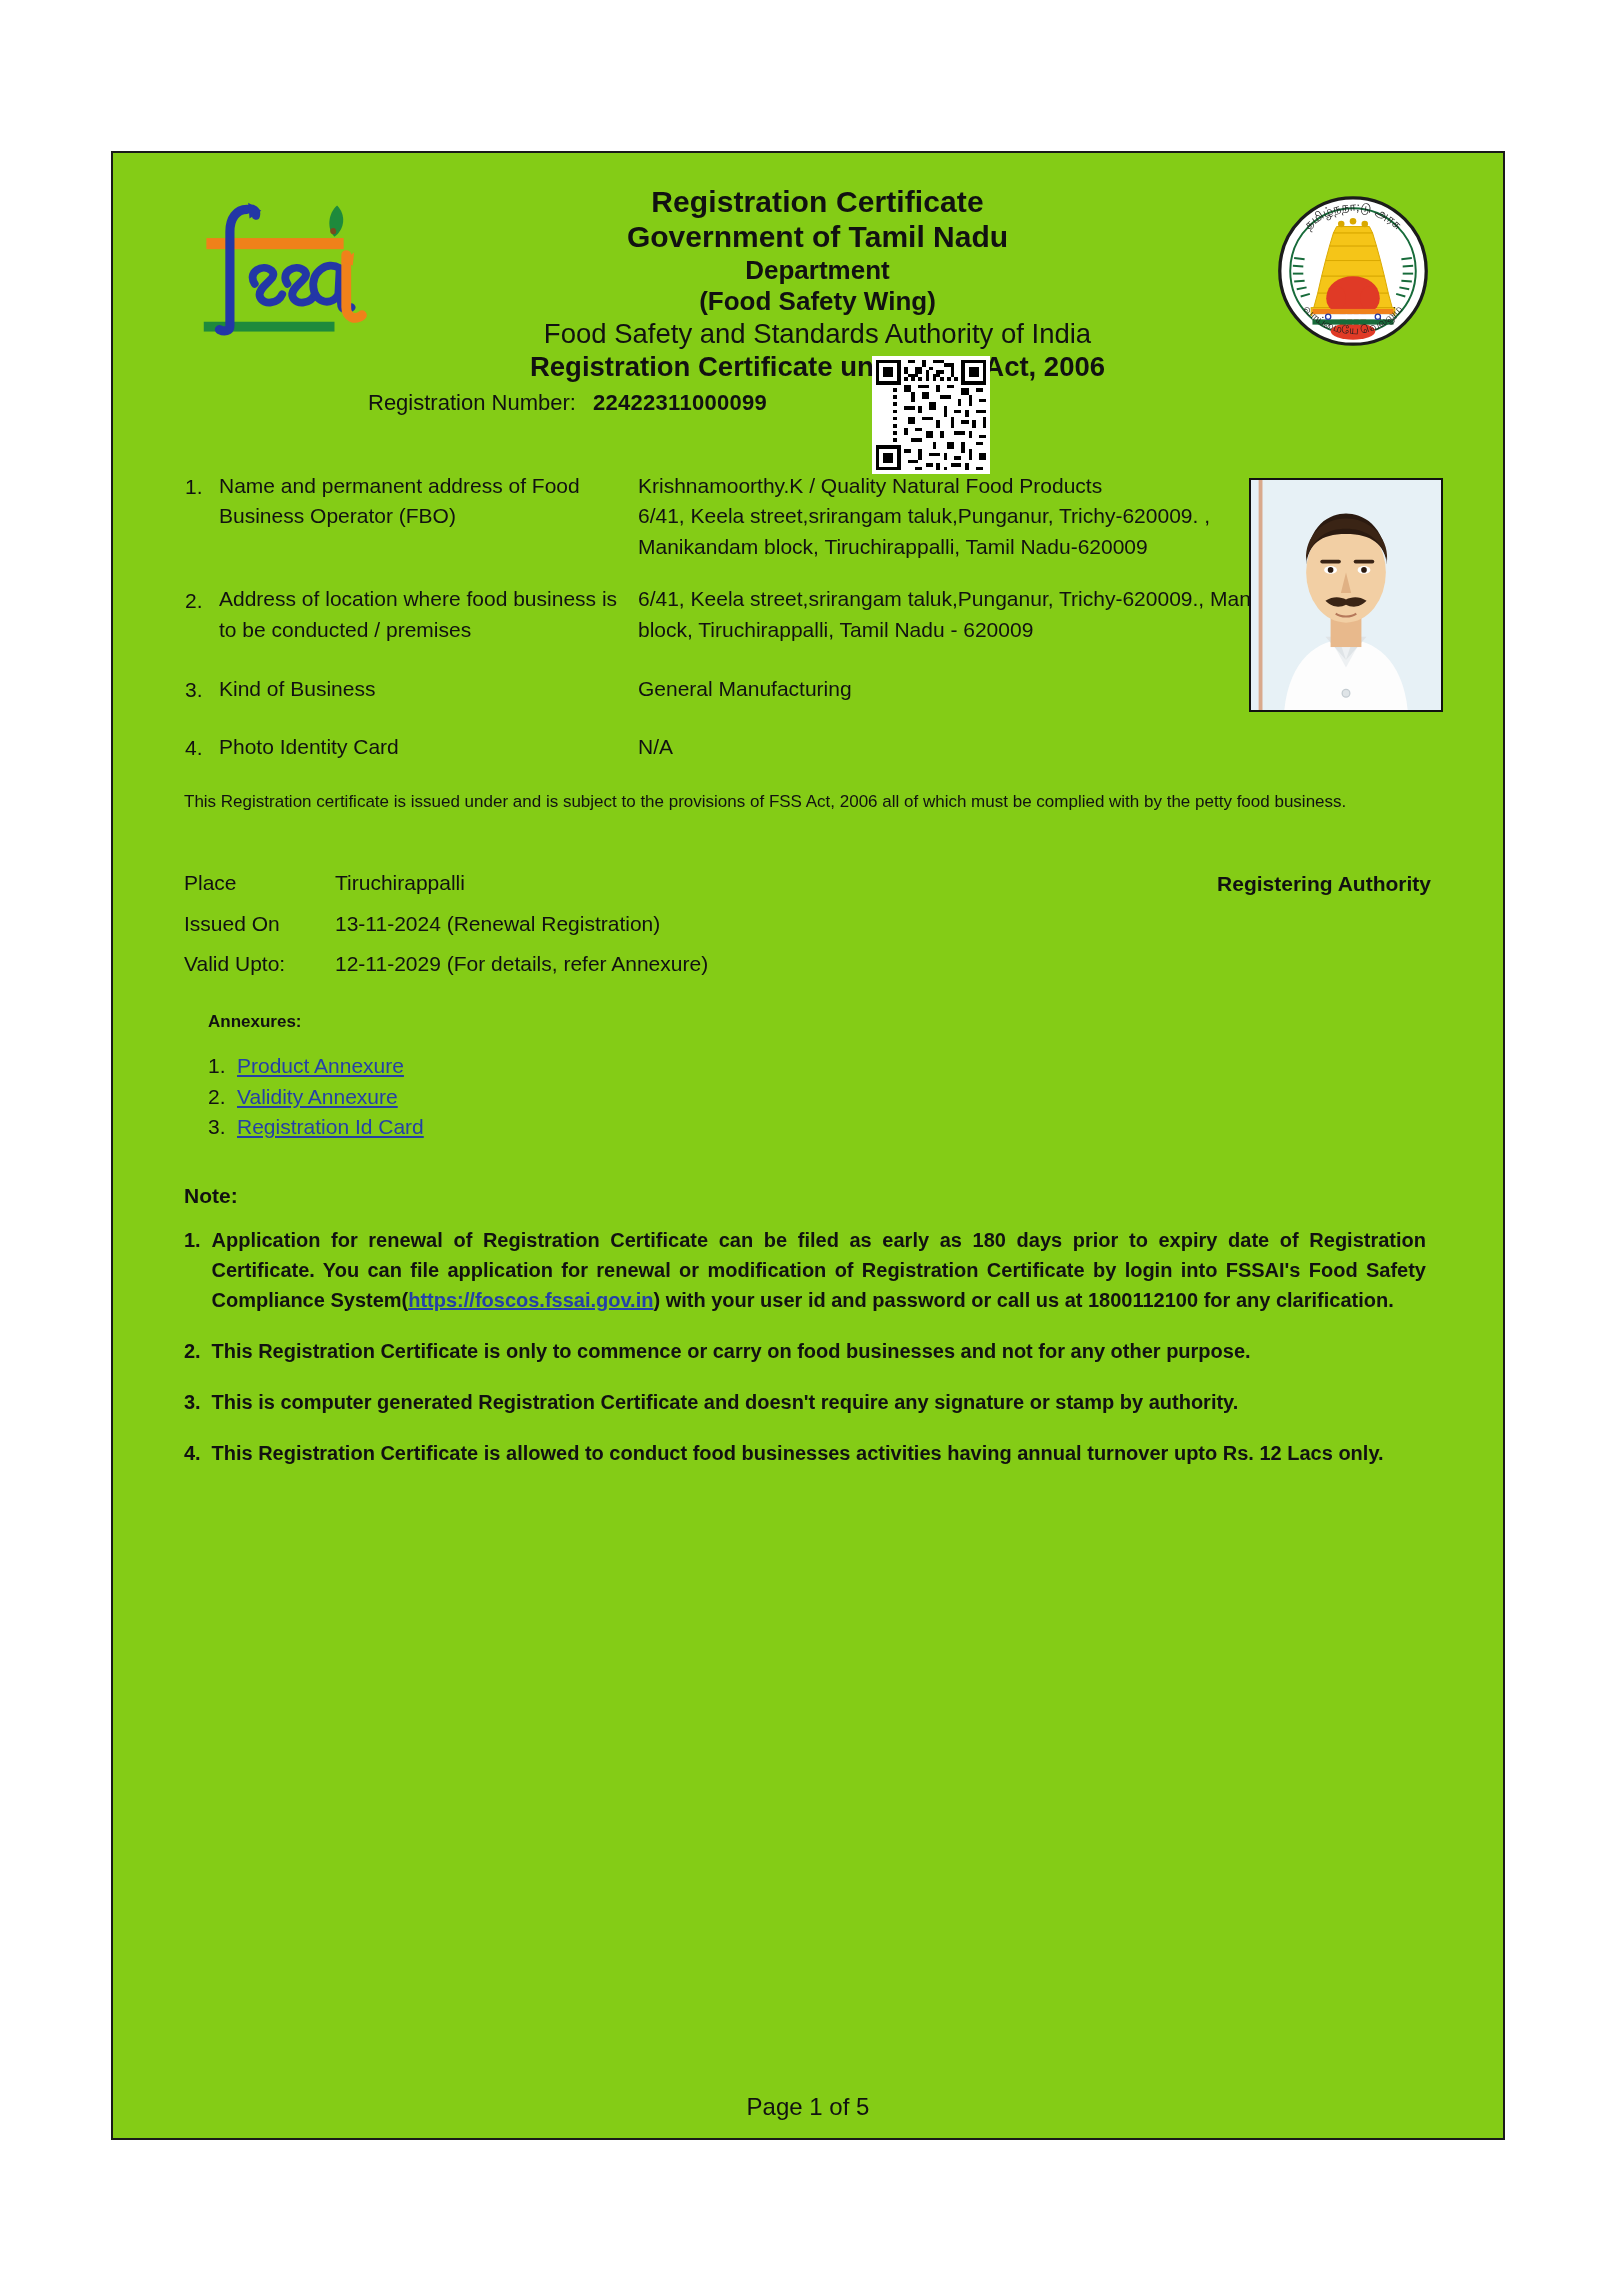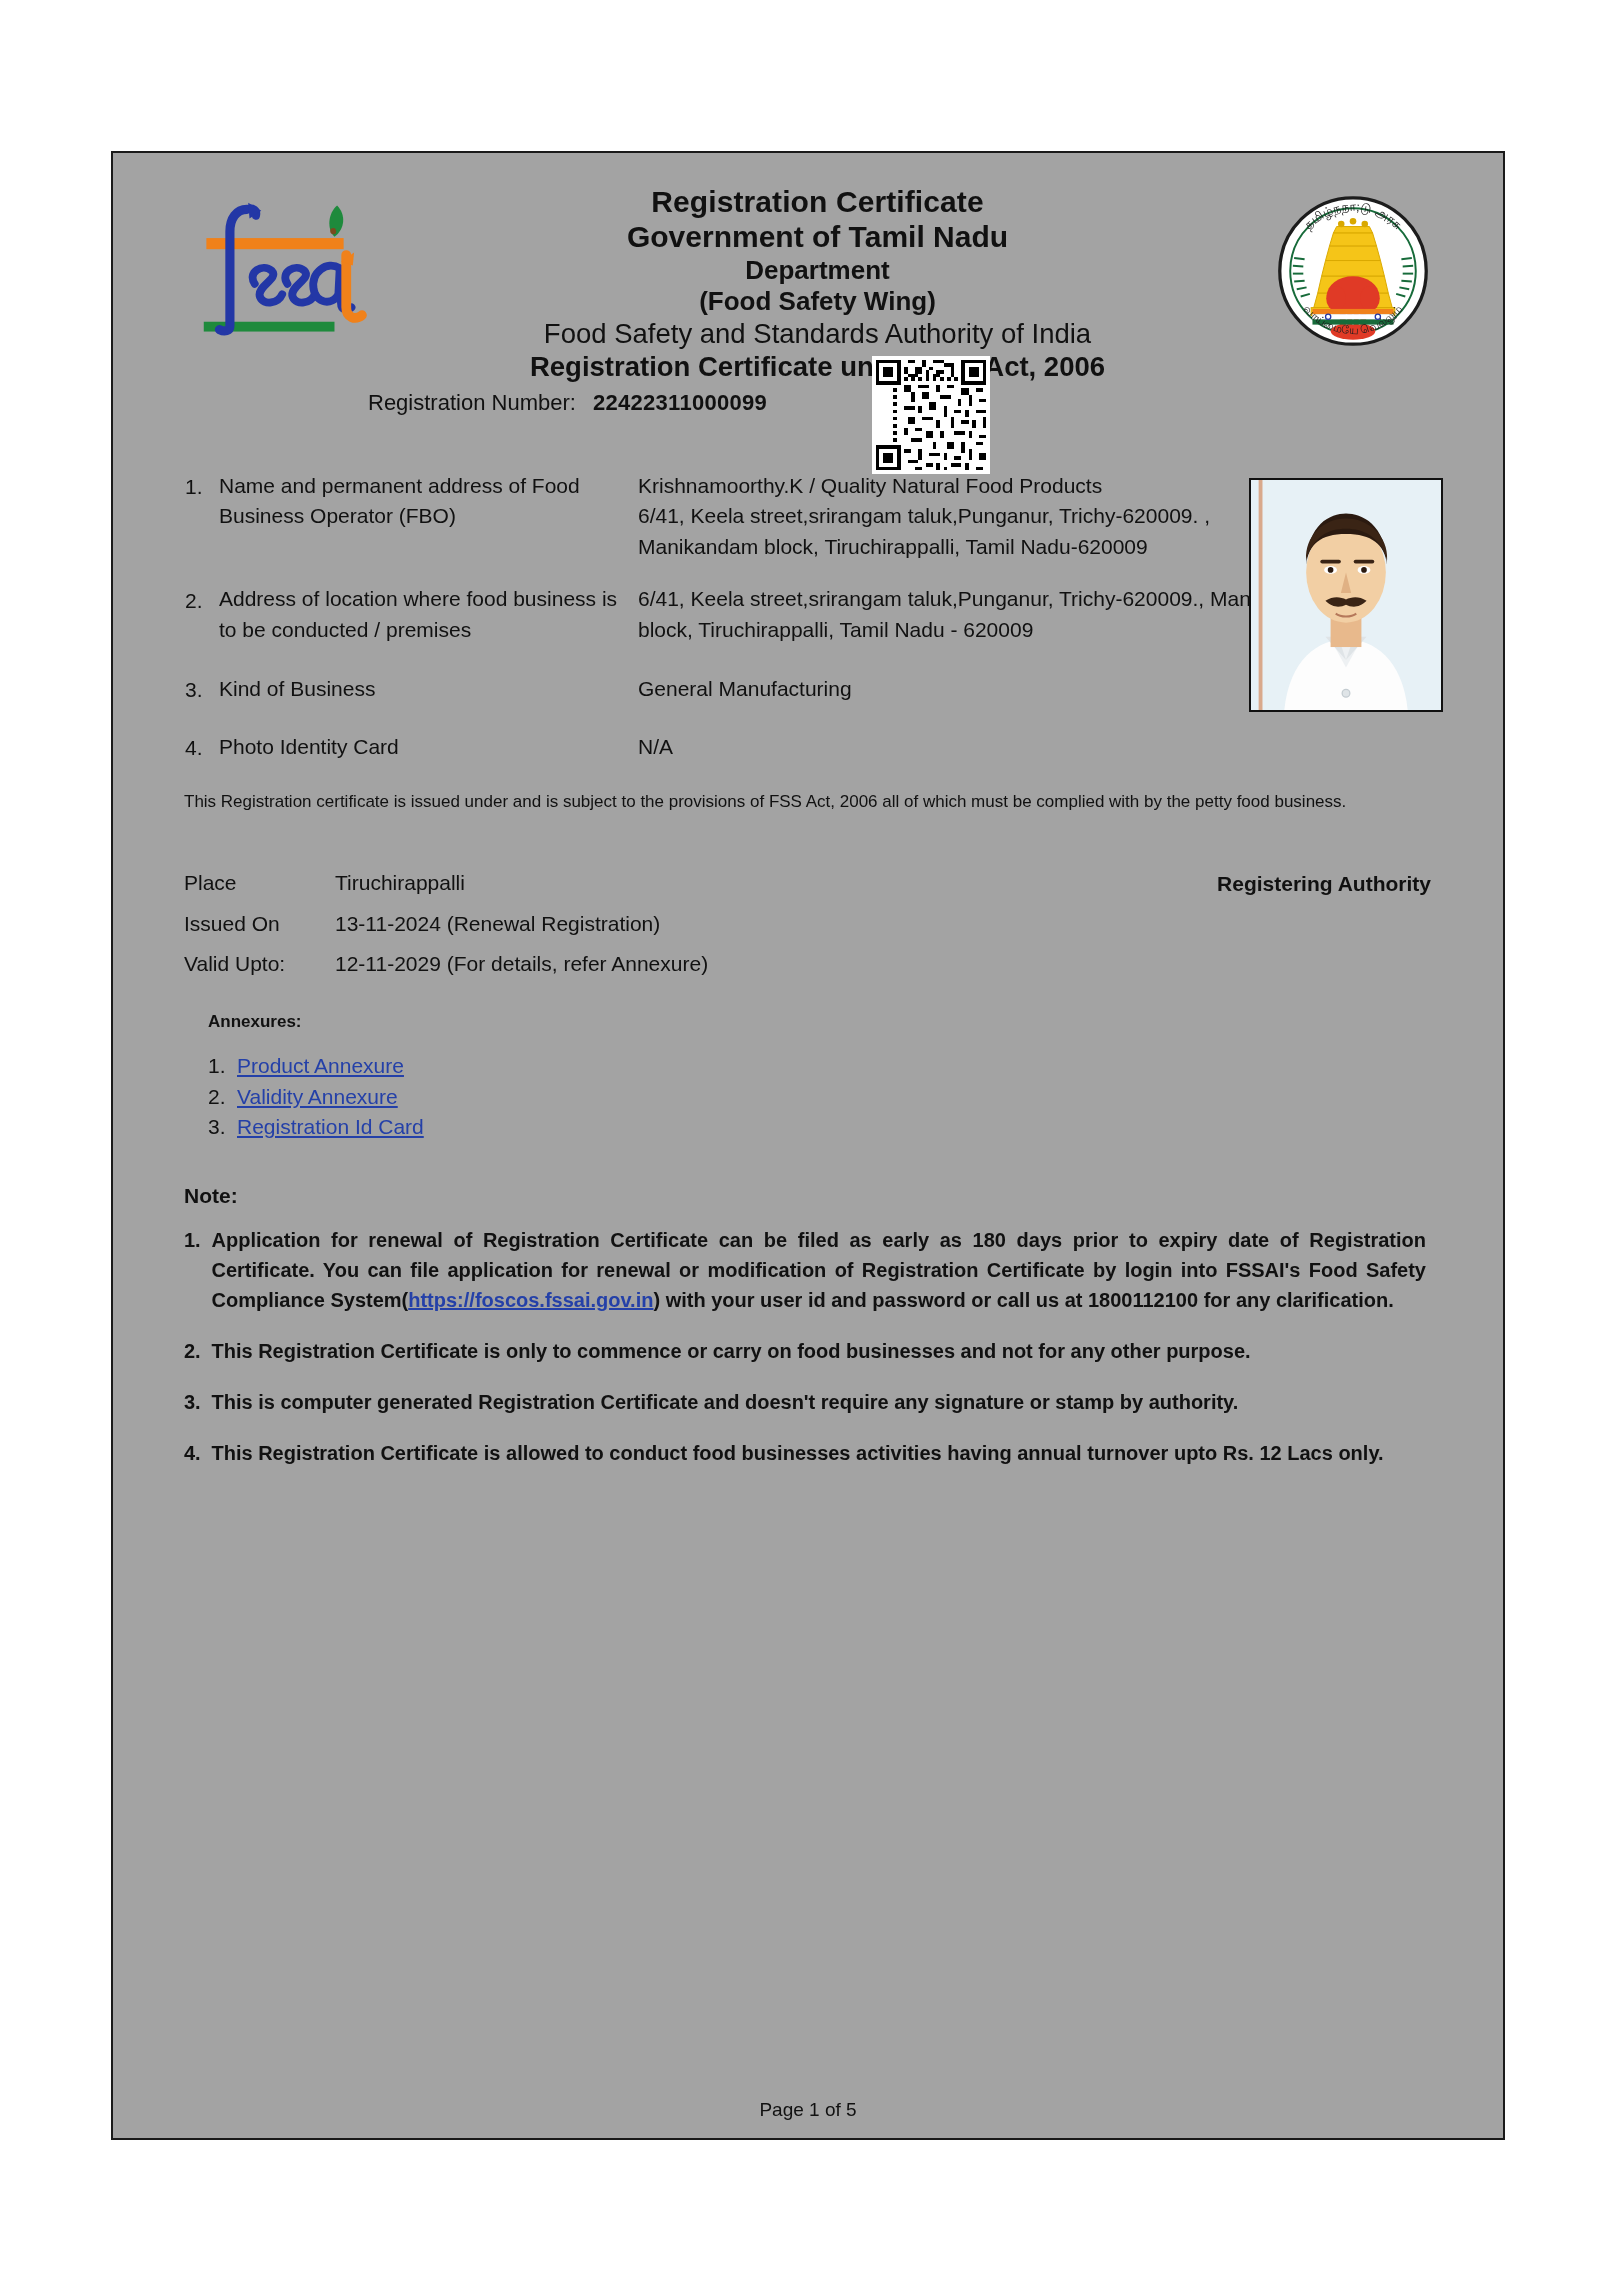--- a/index.html
+++ b/index.html
@@ -18,21 +18,21 @@
 
   
   #certificate-page {
     position: absolute;
     left: 111px;
     top: 151px;
     width: 1394px;
     height: 1989px;
     border: 2px solid #1a1a1a;
     box-sizing: border-box;
-    background: #a3a3a3;
+    background: #84cc16;
   }
 
   
   .header-row {
     position: relative;
     height: 203px;
   }
 
   #fssai-logo {
     position: absolute;
@@ -246,21 +246,21 @@
     font-weight: bold;
   }
 
   
   #page-footer {
     position: absolute;
     left: 0;
     right: 0;
     bottom: 17px;
     text-align: center;
-    font-size: 19px;
+    font-size: 24px;
   }
 </style>
 </head>
 <body>
 
 <div id="certificate-page">
 
   <div class="header-row">
 
     <div id="fssai-logo">

